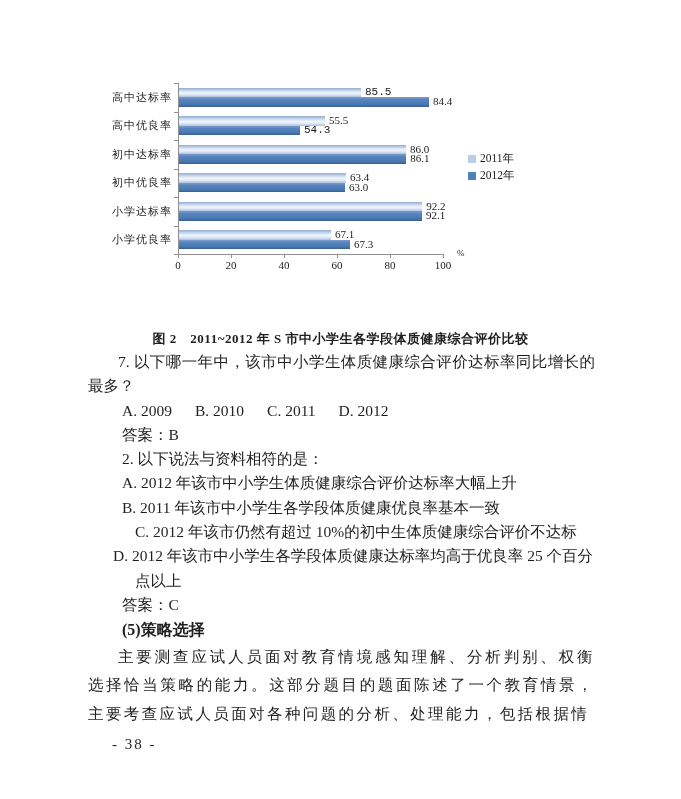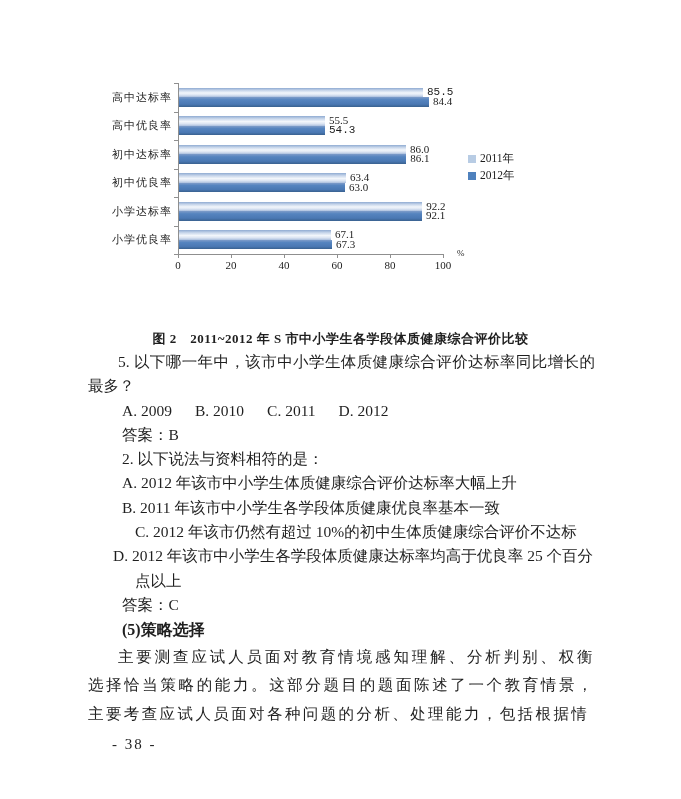--- a/index.html
+++ b/index.html
@@ -47,35 +47,35 @@
 </head>
 <body>
 
 <div class="page">
 
   <div class="chart-wrap">
     <div class="rows">
         <div class="row">
           <div class="cat">高中达标率</div>
           <div class="zone">
-            <div class="bar s0" style="width: 245px; font-family: Liberation Mono, monospace;">
+            <div class="bar s0" style="width: 183px; font-family: Liberation Mono, monospace;">
               <span class="val">85.5</span>
             </div>
             <div class="bar s1" style="width: 251px;">
               <span class="val">84.4</span>
             </div>
           </div>
         </div>
         <div class="row">
           <div class="cat">高中优良率</div>
           <div class="zone">
             <div class="bar s0" style="width: 147.075px;">
               <span class="val">55.5</span>
             </div>
-            <div class="bar s1" style="width: 147px; font-family: Liberation Mono, monospace;">
+            <div class="bar s1" style="width: 122px; font-family: Liberation Mono, monospace;">
               <span class="val">54.3</span>
             </div>
           </div>
         </div>
         <div class="row">
           <div class="cat">初中达标率</div>
           <div class="zone">
             <div class="bar s0" style="width: 227.9px;">
               <span class="val">86.0</span>
             </div>
@@ -105,21 +105,21 @@
               <span class="val">92.1</span>
             </div>
           </div>
         </div>
         <div class="row">
           <div class="cat">小学优良率</div>
           <div class="zone">
             <div class="bar s0" style="width: 153px;">
               <span class="val">67.1</span>
             </div>
-            <div class="bar s1" style="width: 154px;">
+            <div class="bar s1" style="width: 172px;">
               <span class="val">67.3</span>
             </div>
           </div>
         </div>
       </div>
     <div class="vaxis"></div>
     <div class="haxis"></div>
     <div id="xticks">
         <div class="htick" style="left: 73px;"></div>
         <span class="xtick" style="left: 73px;">0</span>
@@ -150,21 +150,21 @@
       <div class="vtick" style="top: 61px;"></div>
       <div class="vtick" style="top: 89.5px;"></div>
       <div class="vtick" style="top: 118px;"></div>
       <div class="vtick" style="top: 146.5px;"></div>
       <div class="vtick" style="top: 175px;"></div>
     </div>
 
   <div class="caption">图 2　2011~2012 年 S 市中小学生各学段体质健康综合评价比较</div>
 
   <div class="flow">
-    <p class="indent">5. 以下哪一年中，该市中小学生体质健康综合评价达标率同比增长的最多？</p>
+    <p class="indent">7. 以下哪一年中，该市中小学生体质健康综合评价达标率同比增长的最多？</p>
     <div class="optrow">
       <span>A. 2009</span>
       <span>B. 2010</span>
       <span>C. 2011</span>
       <span>D. 2012</span>
     </div>
     <p class="ml1">答案：B</p>
     <p class="ml1">2. 以下说法与资料相符的是：</p>
     <p class="ml1">A. 2012 年该市中小学生体质健康综合评价达标率大幅上升</p>
     <p class="ml1">B. 2011 年该市中小学生各学段体质健康优良率基本一致</p>

